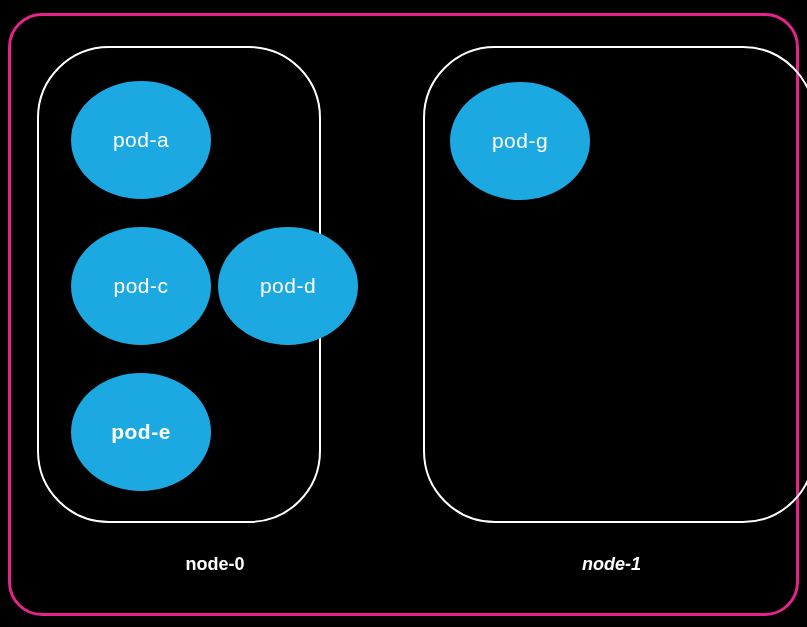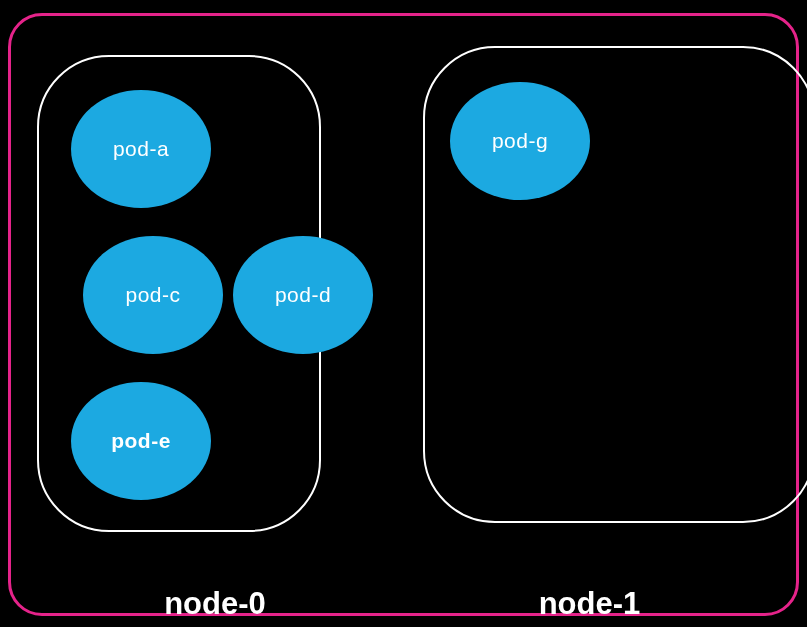--- a/index.html
+++ b/index.html
@@ -26,55 +26,54 @@
     border-radius: 34px;
   }
   .node {
     position: absolute;
     top: 46px;
     height: 477px;
     box-sizing: border-box;
     border: 2px solid var(--node-border, #ffffff);
     border-radius: 72px;
   }
-  .node-0 { left: 37px;  width: 284px; margin-top: 9px; }
+  .node-0 { left: 37px;  width: 284px; }
   .node-1 { left: 423px; width: 392px; }
   .pod {
     position: absolute;
     width: 140px;
     height: 118px;
     border-radius: 50%;
     background: var(--pod-fill, #1ca9e1);
     color: var(--pod-text, #ffffff);
     display: flex;
     align-items: center;
     justify-content: center;
     font-size: 21px;
     font-weight: 400;
     letter-spacing: 0.5px;
   }
   
   .pod-a { left: 32px;  top: 33px; }
   .pod-b { left: 186px; top: 33px; }
-  .pod-c { left: 44px;  top: 179px; }
-  .pod-d { left: 194px; top: 179px; }
+  .pod-c { left: 32px;  top: 179px; }
+  .pod-d { left: 179px; top: 179px; }
   .pod-e { left: 32px;  top: 325px; font-weight: bold; }
   .pod-f { left: 186px; top: 325px; }
   .pod-g { left: 25px;  top: 34px; }
   .node-label {
     position: absolute;
     top: 554px;
     color: var(--label-text, #ffffff);
     font-weight: bold;
-    font-size: 31px;
+    font-size: 18px;
     text-align: center;
-    margin-top: 32px;
   }
   .label-0 { left: 37px;  width: 356px; }
-  .label-1 { left: 412px; width: 355px; }
+  .label-1 { left: 434px; width: 355px; font-style: italic; }
 </style>
 </head>
 <body>
 
 <div class="canvas">
   <div class="outer-border"></div>
 
   <div class="node node-0">
     <div class="pod pod-a">
       <span>pod-a</span>

